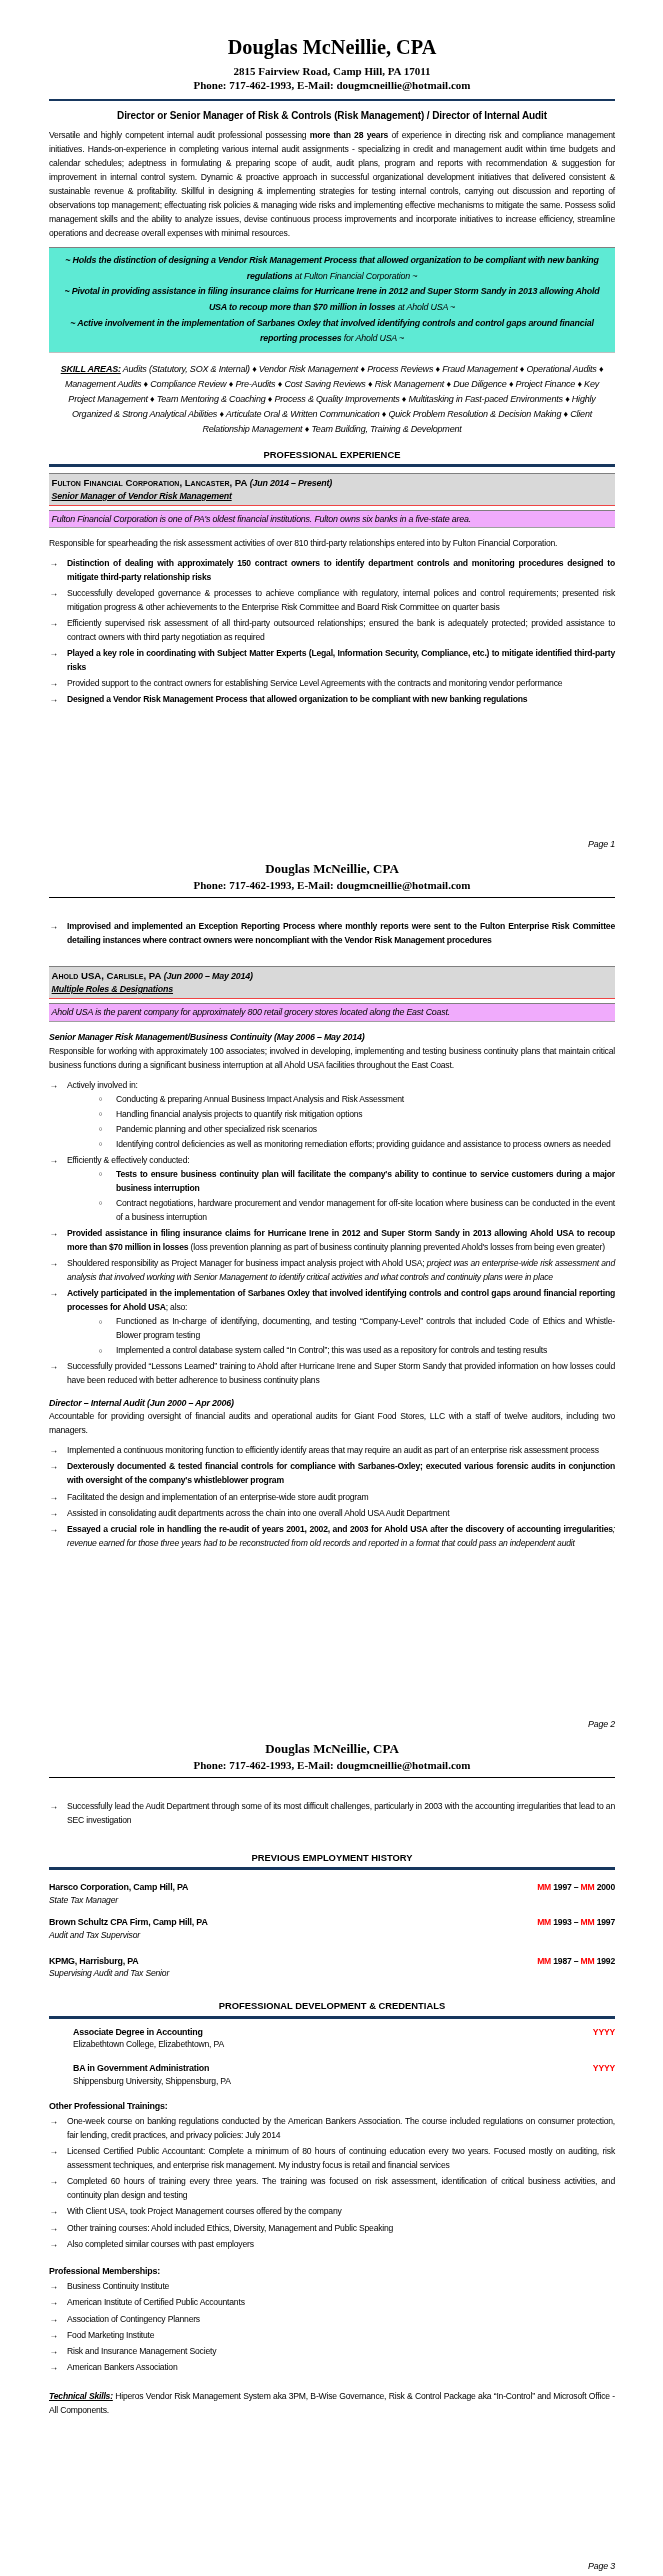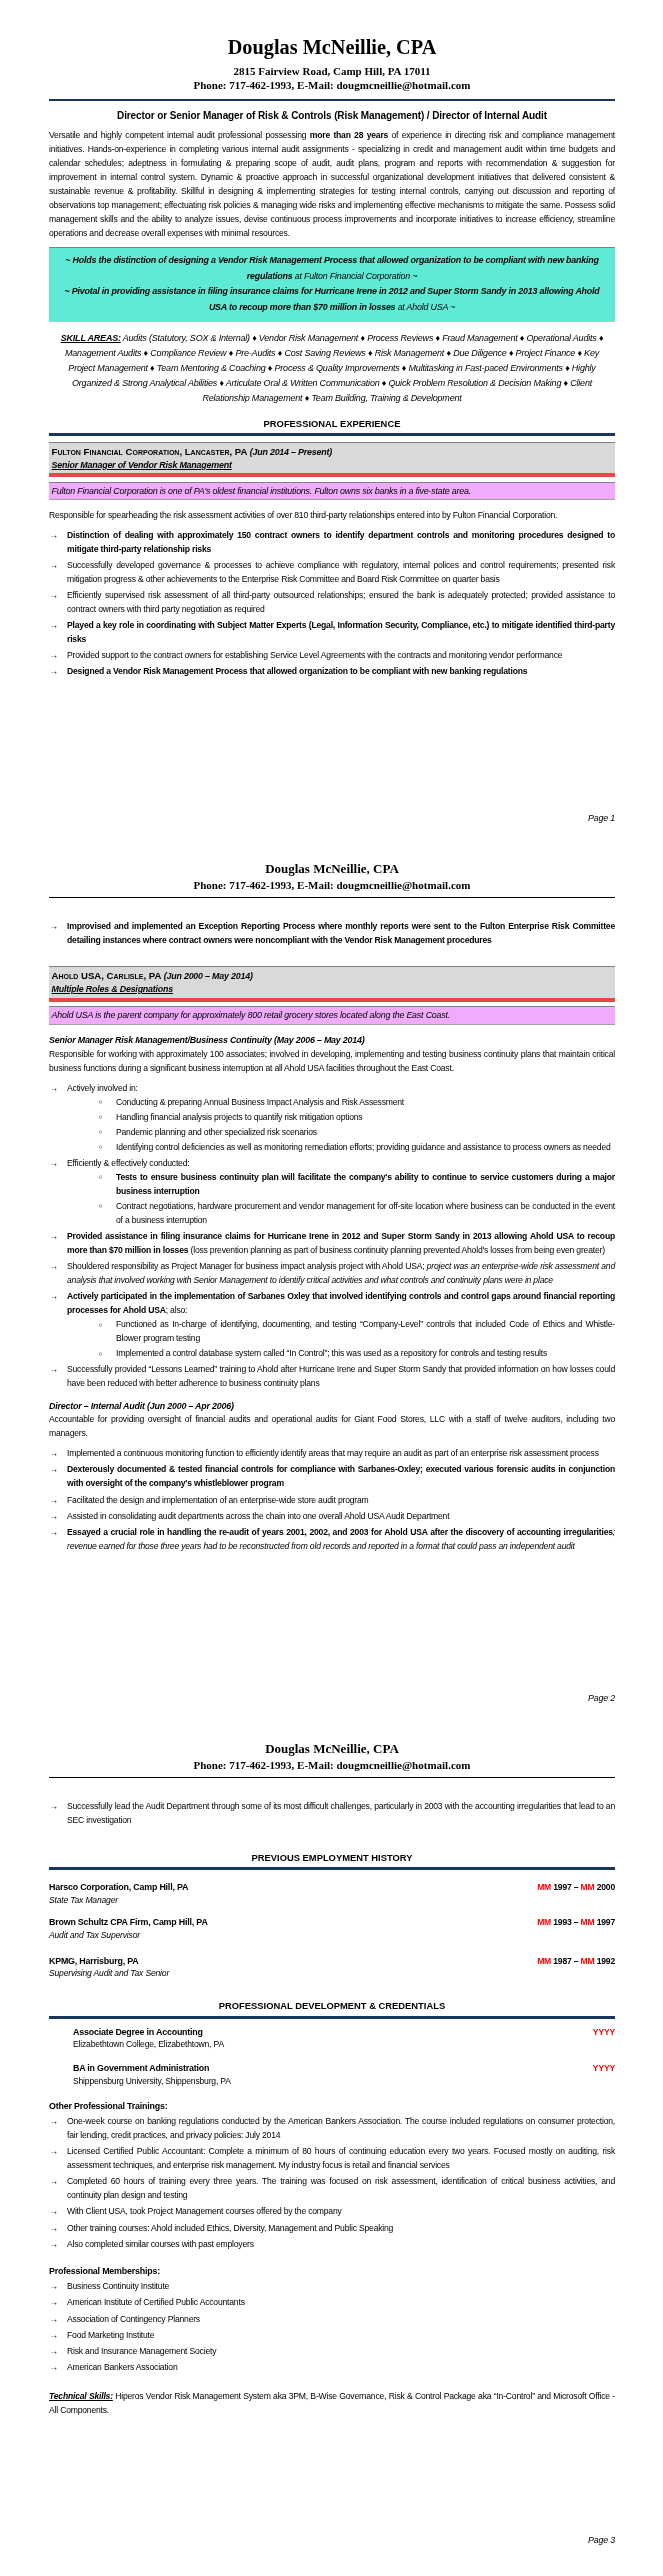--- a/index.html
+++ b/index.html
@@ -37,21 +37,21 @@
     font-style:italic; font-weight:bold; font-size:8.9px; line-height:15.6px;
     margin:3.1px 0 0;
   }
   .hl-box .plain { font-weight:normal; }
 
   .skills { text-align:center; font-style:italic; font-size:9px; line-height:15px; margin:8.9px 2.1px 0; }
   .skills .lbl { font-weight:bold; text-decoration:underline; }
 
   .sec-title { text-align:center; font-weight:bold; font-size:9.4px; margin:11.5px 0 4.7px; letter-spacing:0; }
 
-  .band { background:#D9D9D9; border-top:1px solid #7F7F7F; border-bottom:4px solid #ef4444; padding:3.1px 2.6px 3.6px; margin-top:6.2px; }
+  .band { background:#D9D9D9; border-top:1px solid #7F7F7F; border-bottom:1px solid #ef4444; padding:3.1px 2.6px 3.6px; margin-top:6.2px; }
   .band .co { font-weight:bold; font-size:9.6px; font-variant:small-caps; letter-spacing:0; }
   .band .dt { font-weight:bold; font-style:italic; font-size:8.9px; }
   .band .role { font-weight:bold; font-style:italic; font-size:8.9px; margin-top:2.6px;text-decoration:underline; }
   .band-blurb { background:#f0abfc; border-top:1px solid #7F7F7F; border-bottom:1px solid #9F9F9F; padding:3.1px 2.6px; font-style:italic; font-size:8.9px; margin-top:4.7px; margin-bottom:7.3px; }
 
   ul.blist { list-style:none; margin:0; padding:0; }
   ul.blist > li { position:relative; padding-left:18px; text-align:justify; line-height:14px; margin-bottom:2.1px; }
   .mk { position:absolute; left:0.5px; top:0; font-weight:normal; font-style:normal; }
   ul.sublist { list-style:none; margin:0 0 0 30px; padding:0; }
   ul.sublist > li { position:relative; padding-left:19px; text-align:justify; line-height:14px; margin-bottom:1px; }
@@ -68,40 +68,41 @@
   .red { color:#FF0000; }
 
   .cred { display:flex; justify-content:space-between; align-items:flex-start; margin-top:13.5px;margin-left:24px; }
   .cred-degree { font-weight:bold; font-size:8.9px; }
   .cred-inst { margin-top:2.6px; }
 
   .subhead { font-weight:bold; margin:15.6px 0 3.1px; font-size:8.9px; }
   .tech { text-align:justify; line-height:14px; margin-top:15.6px; }
   .tech .lbl { font-weight:bold; font-style:italic; text-decoration:underline; }
 
-  .pagenum { position:absolute; right:49px; bottom:31px; font-style:italic; font-size:8.9px; }
+  .pagenum { position:absolute; right:49px; bottom:5px; font-style:italic; font-size:8.9px; }
   .gap-lg { height:21px; }
   .gap-md { height:11.5px; }
 </style>
 </head>
 <body>
 
 <div class="page" id="page1">
   <div class="doc-name">Douglas McNeillie, CPA</div>
   <div class="doc-addr">2815 Fairview Road, Camp Hill, PA  17011</div>
   <div class="doc-phone">Phone: 717-462-1993, E-Mail: dougmcneillie@hotmail.com</div>
   <div class="navy-rule"></div>
 
   <div class="obj-title">Director or Senior Manager of Risk &amp; Controls (Risk Management) / Director of Internal Audit</div>
 
   <p class="body"><span>Versatile and highly competent internal audit professional possessing </span><b>more than 28 years</b><span> of experience in directing risk and compliance management initiatives. Hands-on-experience in completing various internal audit assignments - specializing in credit and management audit within time budgets and calendar schedules; adeptness in formulating &amp; preparing scope of audit, audit plans, program and reports with recommendation &amp; suggestion for improvement in internal control system. Dynamic &amp; proactive approach in successful organizational development initiatives that delivered consistent &amp; sustainable revenue &amp; profitability. Skillful in designing &amp; implementing strategies for testing internal controls, carrying out discussion and reporting of observations top management; effectuating risk policies &amp; managing wide risks and implementing effective mechanisms to mitigate the same. Possess solid management skills and the ability to analyze issues, devise continuous process improvements and incorporate initiatives to increase efficiency, streamline operations and decrease overall expenses with minimal resources.</span></p>
 
   <div class="hl-box">
     <div><span>~ Holds the distinction of designing a Vendor Risk Management Process that allowed organization to be compliant with new banking regulations</span><span class="plain"> at Fulton Financial Corporation ~</span></div>
     <div><span>~ Pivotal in providing assistance in filing insurance claims for Hurricane Irene in 2012 and Super Storm Sandy in 2013 allowing Ahold USA to recoup more than $70 million in losses</span><span class="plain"> at Ahold USA ~</span></div>
+    <div><span>~ Active involvement in the implementation of Sarbanes Oxley that involved identifying controls and control gaps around financial reporting processes</span><span class="plain"> for Ahold USA  ~</span></div>
   </div>
 
   <div class="skills"><span class="lbl">SKILL AREAS:</span><span> Audits (Statutory, SOX &amp; Internal) ♦ Vendor Risk Management ♦ Process Reviews ♦ Fraud Management ♦ Operational Audits ♦ Management Audits ♦ Compliance Review ♦ Pre-Audits ♦ Cost Saving Reviews ♦ Risk Management ♦ Due Diligence ♦ Project Finance ♦ Key Project Management ♦ Team Mentoring &amp; Coaching ♦ Process &amp; Quality Improvements ♦ Multitasking in Fast-paced Environments ♦ Highly Organized &amp; Strong Analytical Abilities ♦ Articulate Oral &amp; Written Communication ♦ Quick Problem Resolution &amp; Decision Making ♦ Client Relationship Management ♦ Team Building, Training &amp; Development</span></div>
 
   <div class="sec-title">PROFESSIONAL EXPERIENCE</div>
   <div class="navy-rule" style="margin-top:0;"></div>
 
   <div class="band">
     <span class="co">Fulton Financial Corporation, Lancaster, PA</span><span class="dt"> (Jun 2014 – Present)</span>
     <div class="role">Senior Manager of Vendor Risk Management</div>

